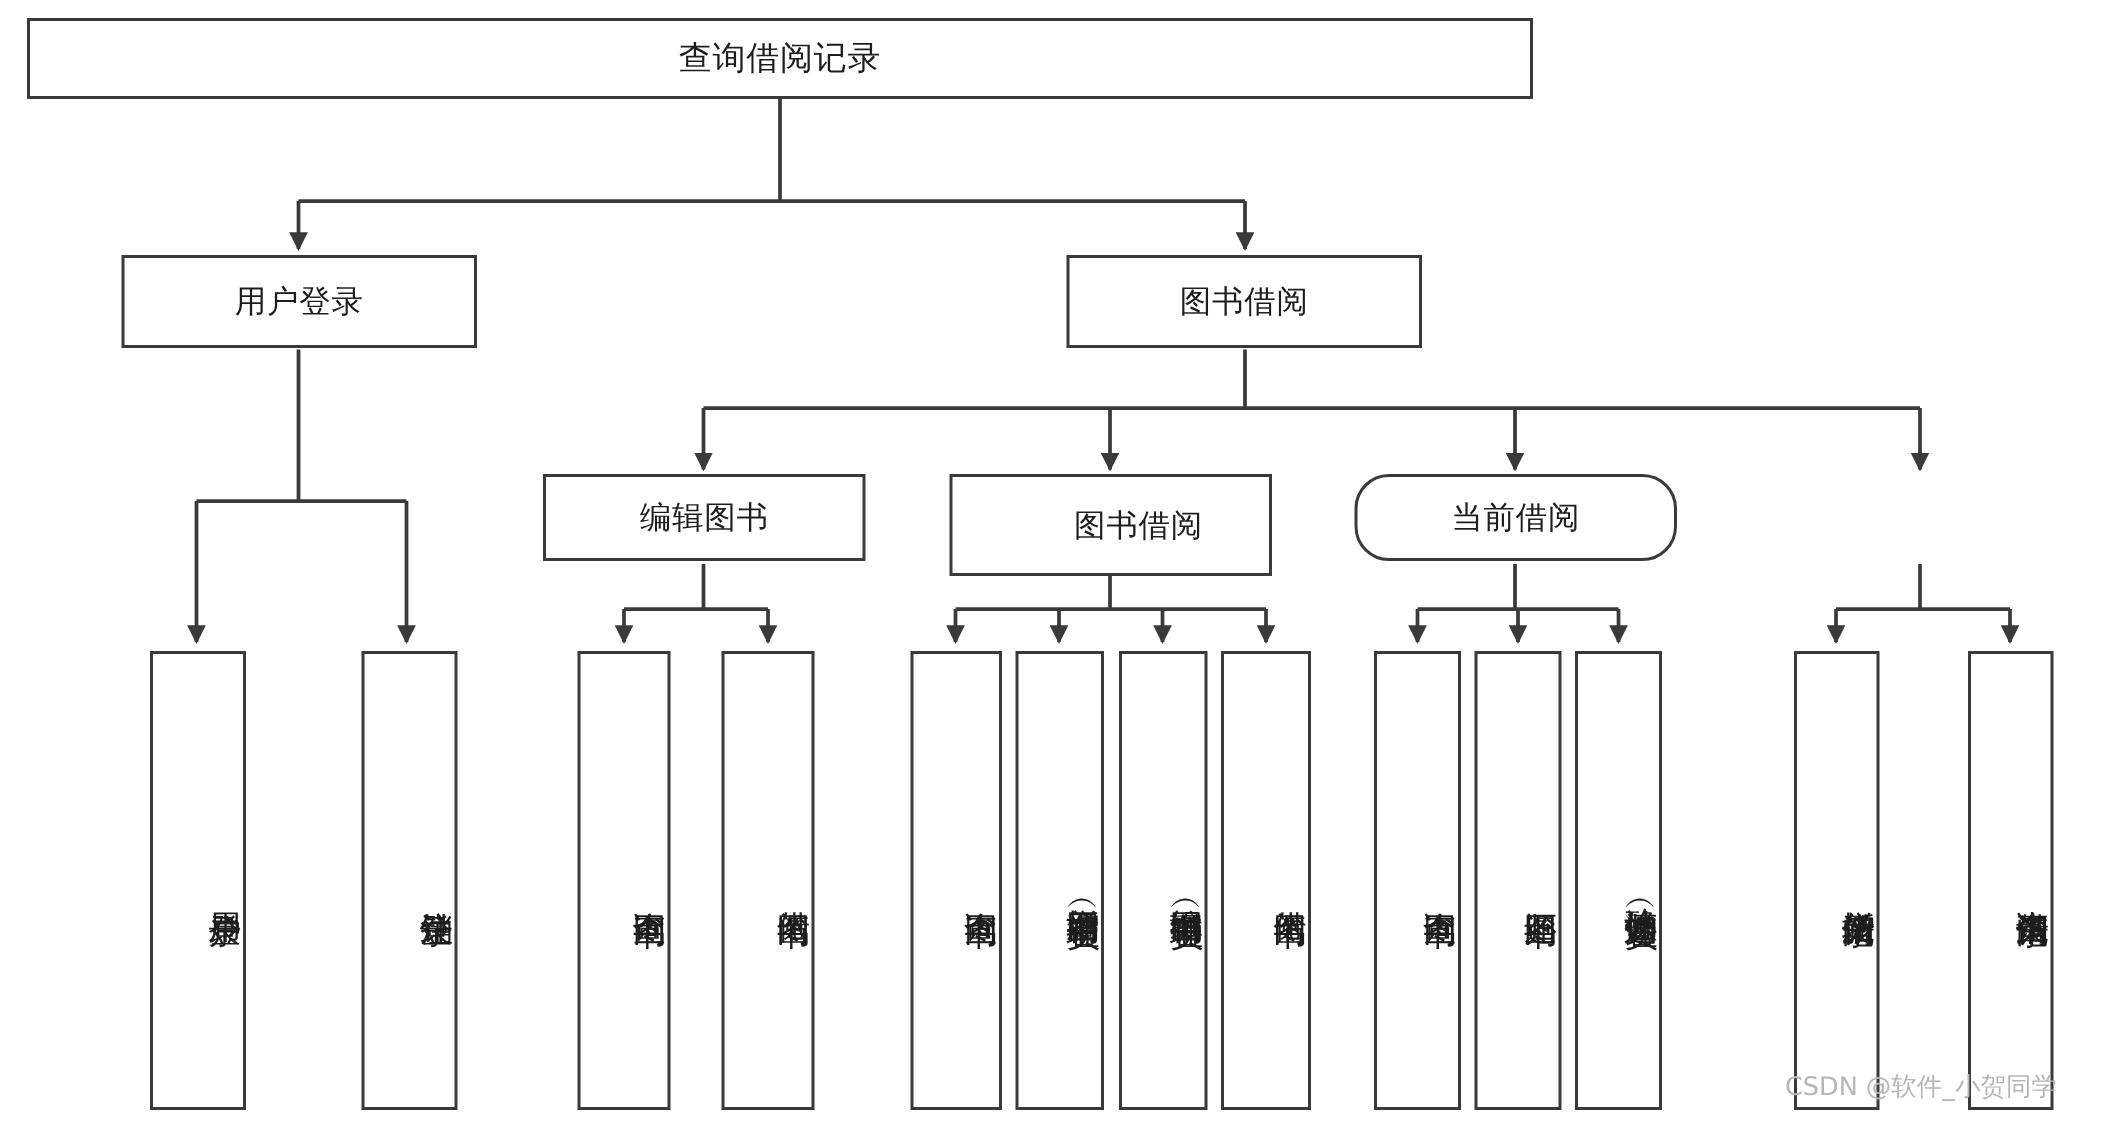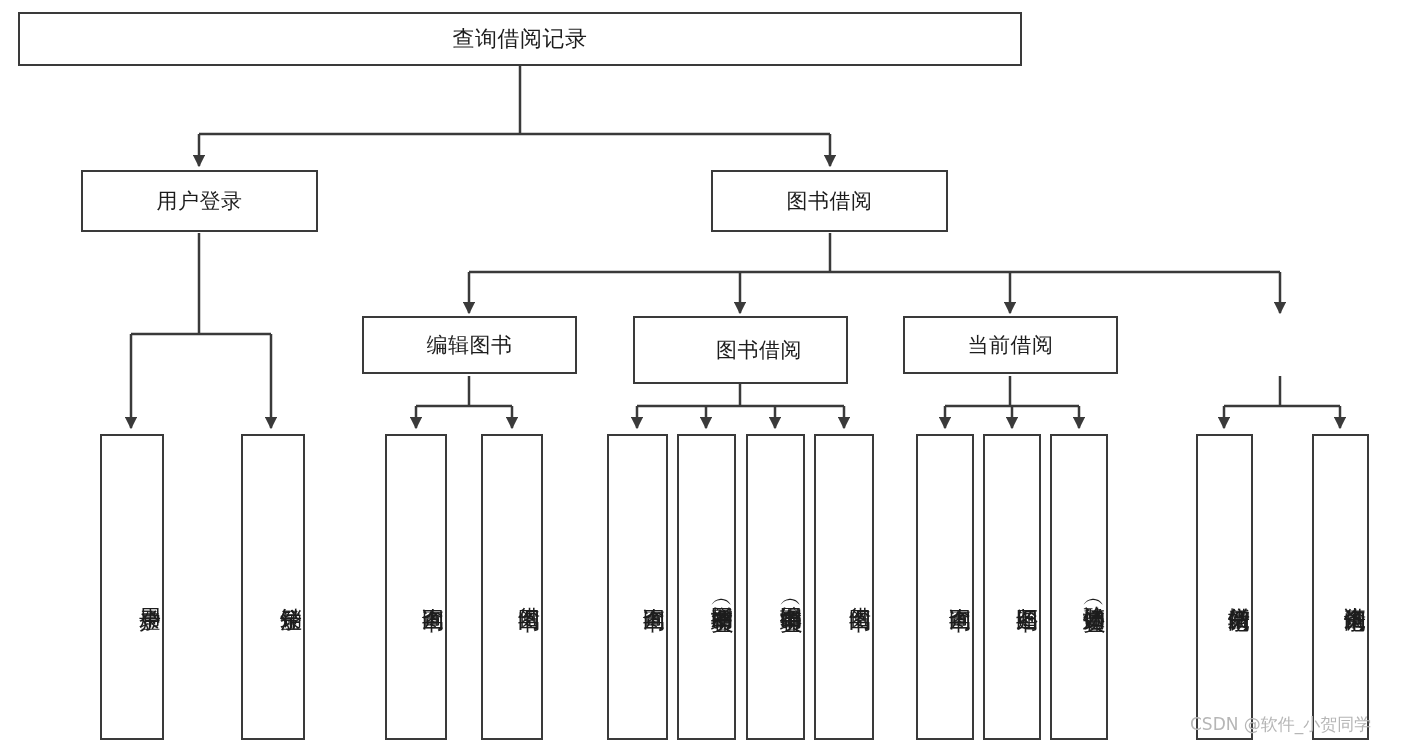--- a/index.html
+++ b/index.html
@@ -130,21 +130,21 @@
   <div class="node horiz" style="left:711px; top:170px; width:237px; height:62px;">
     <span class="lbl">图书借阅</span>
   </div>
 
   <div class="node horiz" style="left:362px; top:316px; width:215px; height:58px;">
     <span class="lbl">编辑图书</span>
   </div>
   <div class="node horiz" style="left:633px; top:316px; width:215px; height:68px;padding-left:37px;">
     <span class="lbl">图书借阅</span>
   </div>
-  <div class="node horiz" style="left:903px; top:316px; width:215px; height:58px;">
+  <div class="node horiz" style="left:903px; top:316px; width:215px; height:58px;border-radius:23px;">
     <span class="lbl">当前借阅</span>
   </div>
 
   <div class="node vert" style="left:100px; top:434px; width:64px; height:306px;">
     <span class="lbl">用户登录</span>
   </div>
   <div class="node vert" style="left:241px; top:434px; width:64px; height:306px;">
     <span class="lbl">注销登录</span>
   </div>
 

